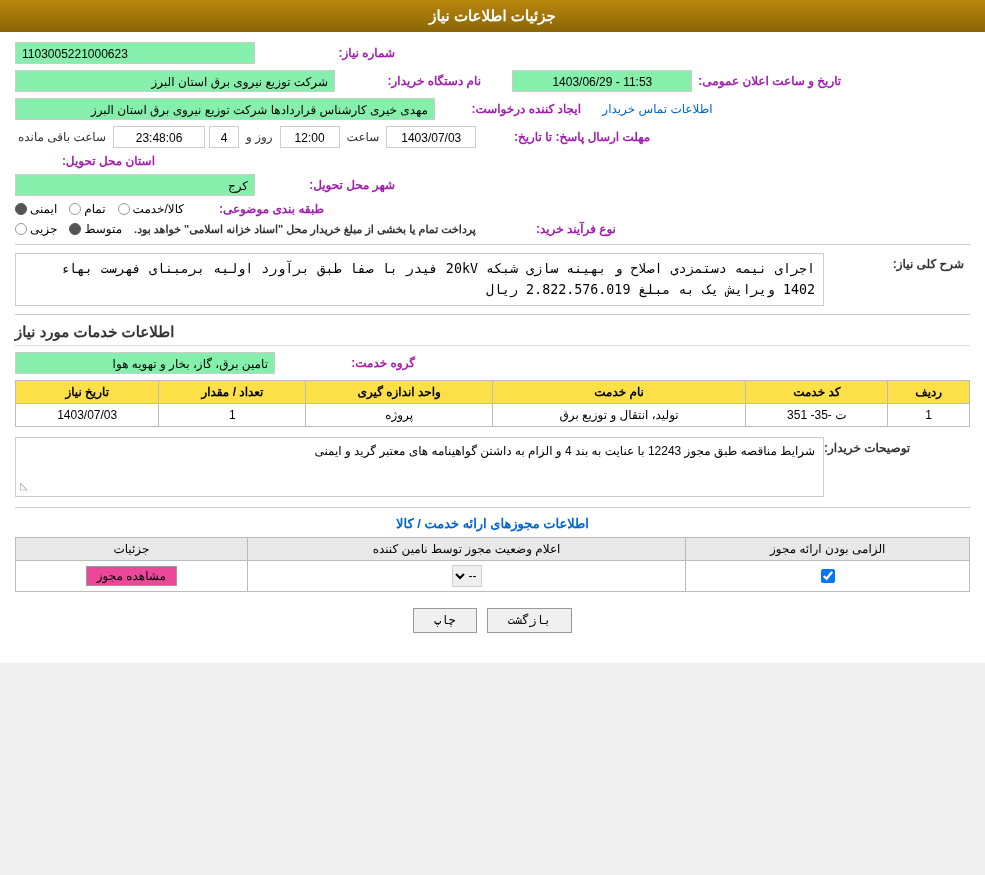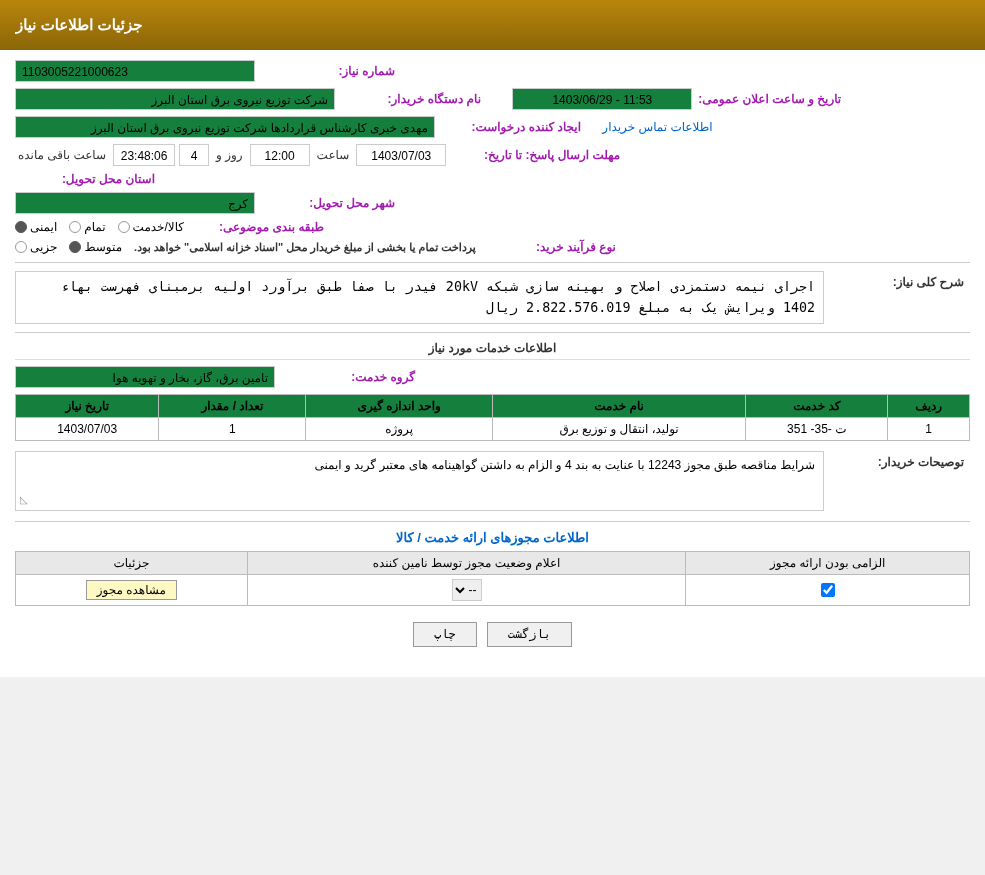--- a/index.html
+++ b/index.html
@@ -11,22 +11,22 @@
     }
     .page-wrapper {
       max-width: 985px;
       margin: 0 auto;
       background: #fff;
       padding-bottom: 20px;
     }
     .header-bar {
       background: linear-gradient(to bottom, #b8860b, #8b6508);
       color: #fff;
-      text-align: left;
-      padding: 16px 16px;
+      text-align: center;
+      padding: 7px 16px;
       font-size: 15px;
       font-weight: bold;
     }
     .content-area {
       padding: 10px 15px;
     }
     
     .info-row {
       display: flex;
       align-items: center;
@@ -36,21 +36,21 @@
     .label {
       color: #a21caf;
       font-weight: bold;
       white-space: nowrap;
       margin-right: 6px;
       min-width: 140px;
       text-align: right;
     }
     .value-box {
       border: 1px solid #ccc;
-      background: #15803d;
+      background: #86efac;
       padding: 2px 6px;
       min-width: 200px;
       text-align: right;
       height: 22px;
       line-height: 18px;
     }
     .value-box.wide {
       min-width: 320px;
     }
     .value-box.medium {
@@ -140,57 +140,57 @@
       background: #fff;
       flex: 1;
       padding: 4px 8px;
       min-height: 50px;
       text-align: right;
       line-height: 1.6;
       resize: none;
     }
     
     .section-title {
-      font-size: 12px;
+      font-size: 15px;
       font-weight: bold;
       color: #333;
-      text-align: center;
+      text-align: left;
       margin: 8px 0 6px 0;
       border-bottom: 1px solid #ddd;
       padding-bottom: 4px;
     }
     
     .data-table {
       width: 100%;
       border-collapse: collapse;
       margin-bottom: 10px;
     }
     .data-table th {
-      background: #15803d;
+      background: #fde047;
       border: 1px solid #bbb;
       padding: 4px 8px;
       text-align: center;
       font-weight: bold;
     }
     .data-table td {
       border: 1px solid #bbb;
       padding: 4px 8px;
       text-align: center;
     }
     
     .comments-section {
       display: flex;
       align-items: flex-start;
       margin-bottom: 10px;
     }
     .comments-label {
       font-weight: bold;
       color: #333;
       min-width: 140px;
-      text-align: right;
+      text-align: left;
       margin-right: 6px;
       padding-top: 4px;
     }
     .comments-box {
       border: 1px solid #ccc;
       background: #fff;
       flex: 1;
       min-height: 60px;
       padding: 4px 8px;
       text-align: right;
@@ -224,21 +224,21 @@
       text-align: center;
       font-weight: normal;
     }
     .license-table td {
       border: 1px solid #bbb;
       padding: 4px 8px;
       text-align: center;
       vertical-align: middle;
     }
     .show-license-btn {
-      background: #fef9c3;
+      background: #ec4899;
       border: 1px solid #999;
       padding: 2px 10px;
       cursor: pointer;
       font-family: Tahoma, Arial, sans-serif;
       font-size: 12px;
     }
     
     .buttons-row {
       display: flex;
       justify-content: center;
@@ -313,21 +313,21 @@
       <div class="value-box" style="min-width:420px;">مهدی خیری کارشناس قراردادها شرکت توزیع نیروی برق استان البرز</div>
     </div>
 
     <div class="date-time-row">
       <span class="label" style="min-width:170px;">مهلت ارسال پاسخ: تا تاریخ:</span>
       <div class="small-box" style="width:90px; direction:ltr;">1403/07/03</div>
       <span class="small-label">ساعت</span>
       <div class="small-box" style="width:60px; direction:ltr;">12:00</div>
       <span class="small-label">روز و</span>
       <div class="small-box" style="width:30px;">4</div>
-      <div class="small-box" style="width:62px; direction:ltr;">23:48:06</div>
+      <div class="small-box" style="width:92px; direction:ltr;">23:48:06</div>
       <span class="small-label">ساعت باقی مانده</span>
     </div>
 
     <div class="info-row">
       <span class="label">استان محل تحویل:</span>
     </div>
 
     <div class="info-row">
       <span class="label">شهر محل تحویل:</span>
       <div class="value-box" style="min-width:240px;">کرج</div>

